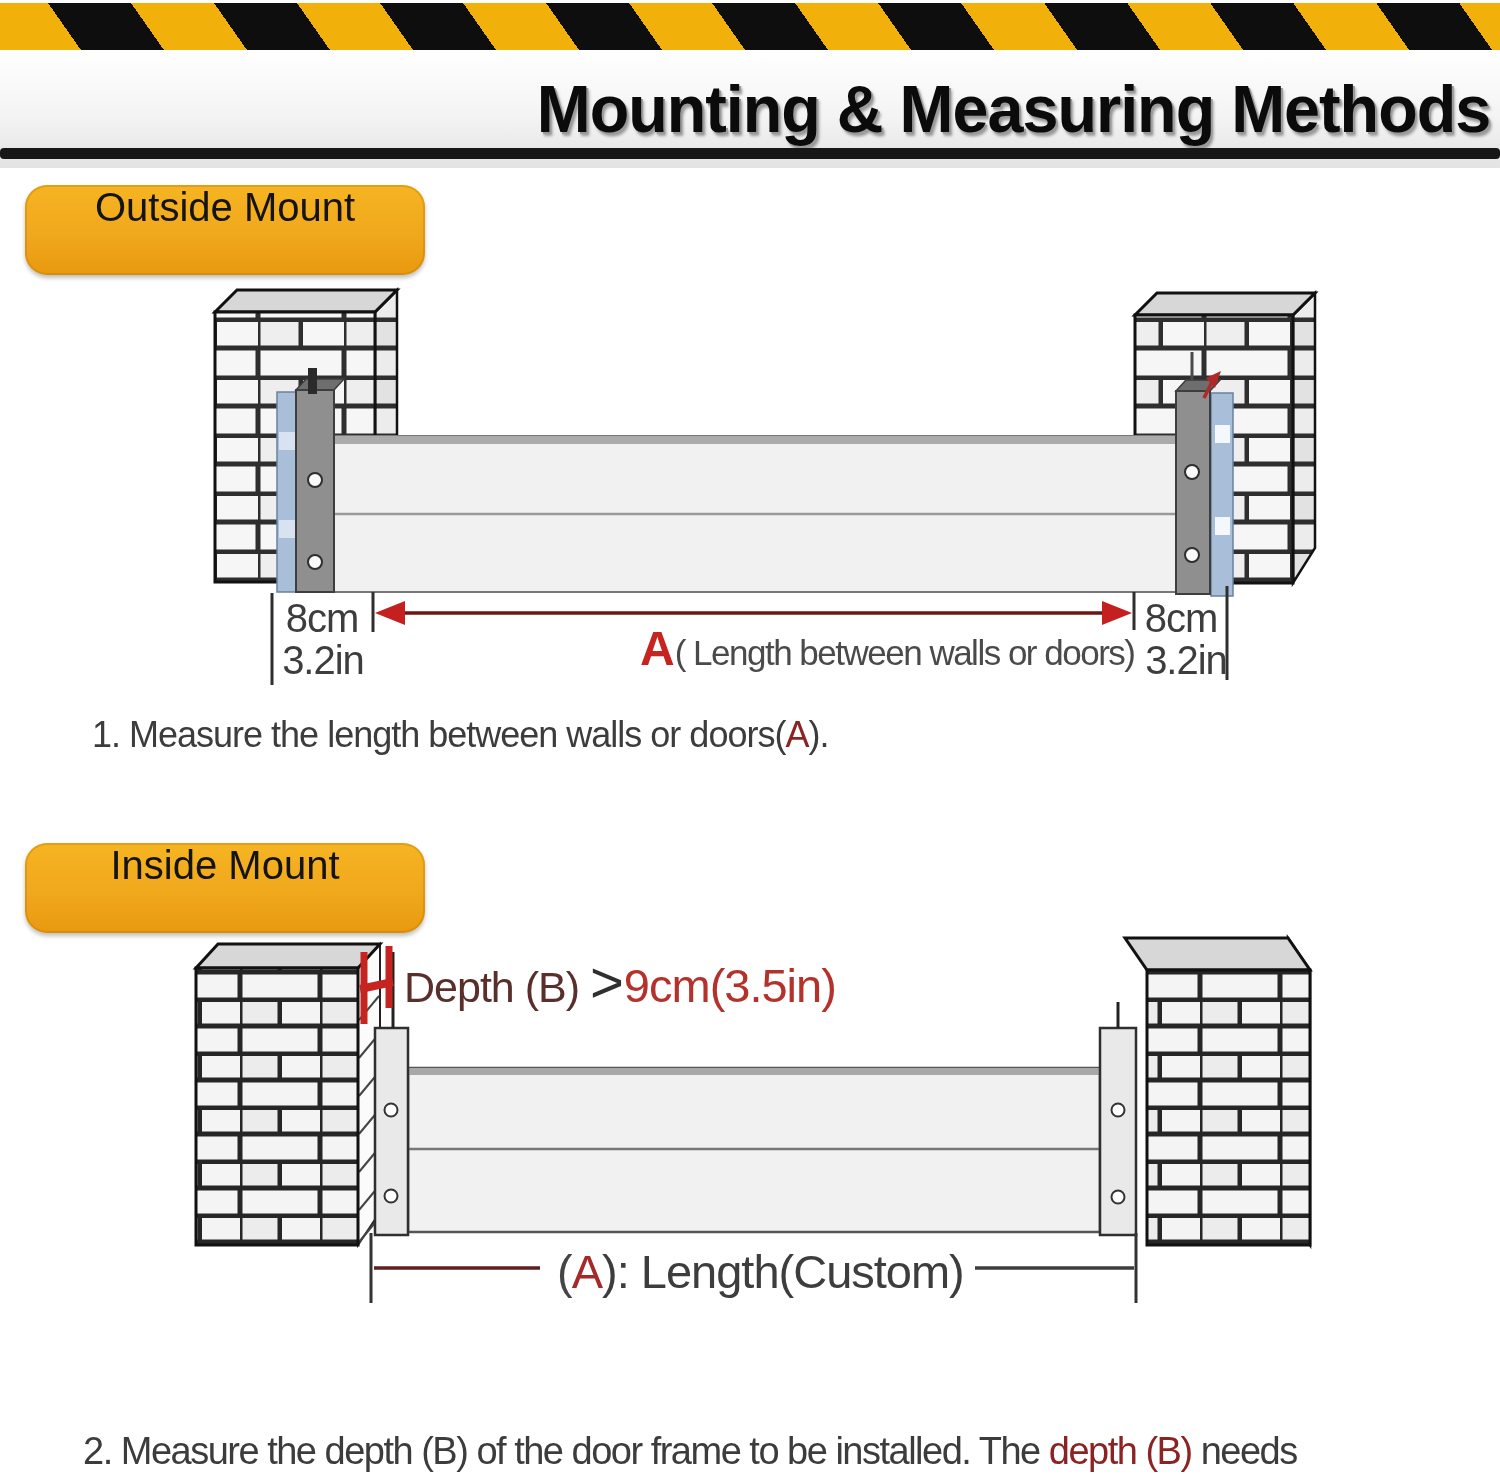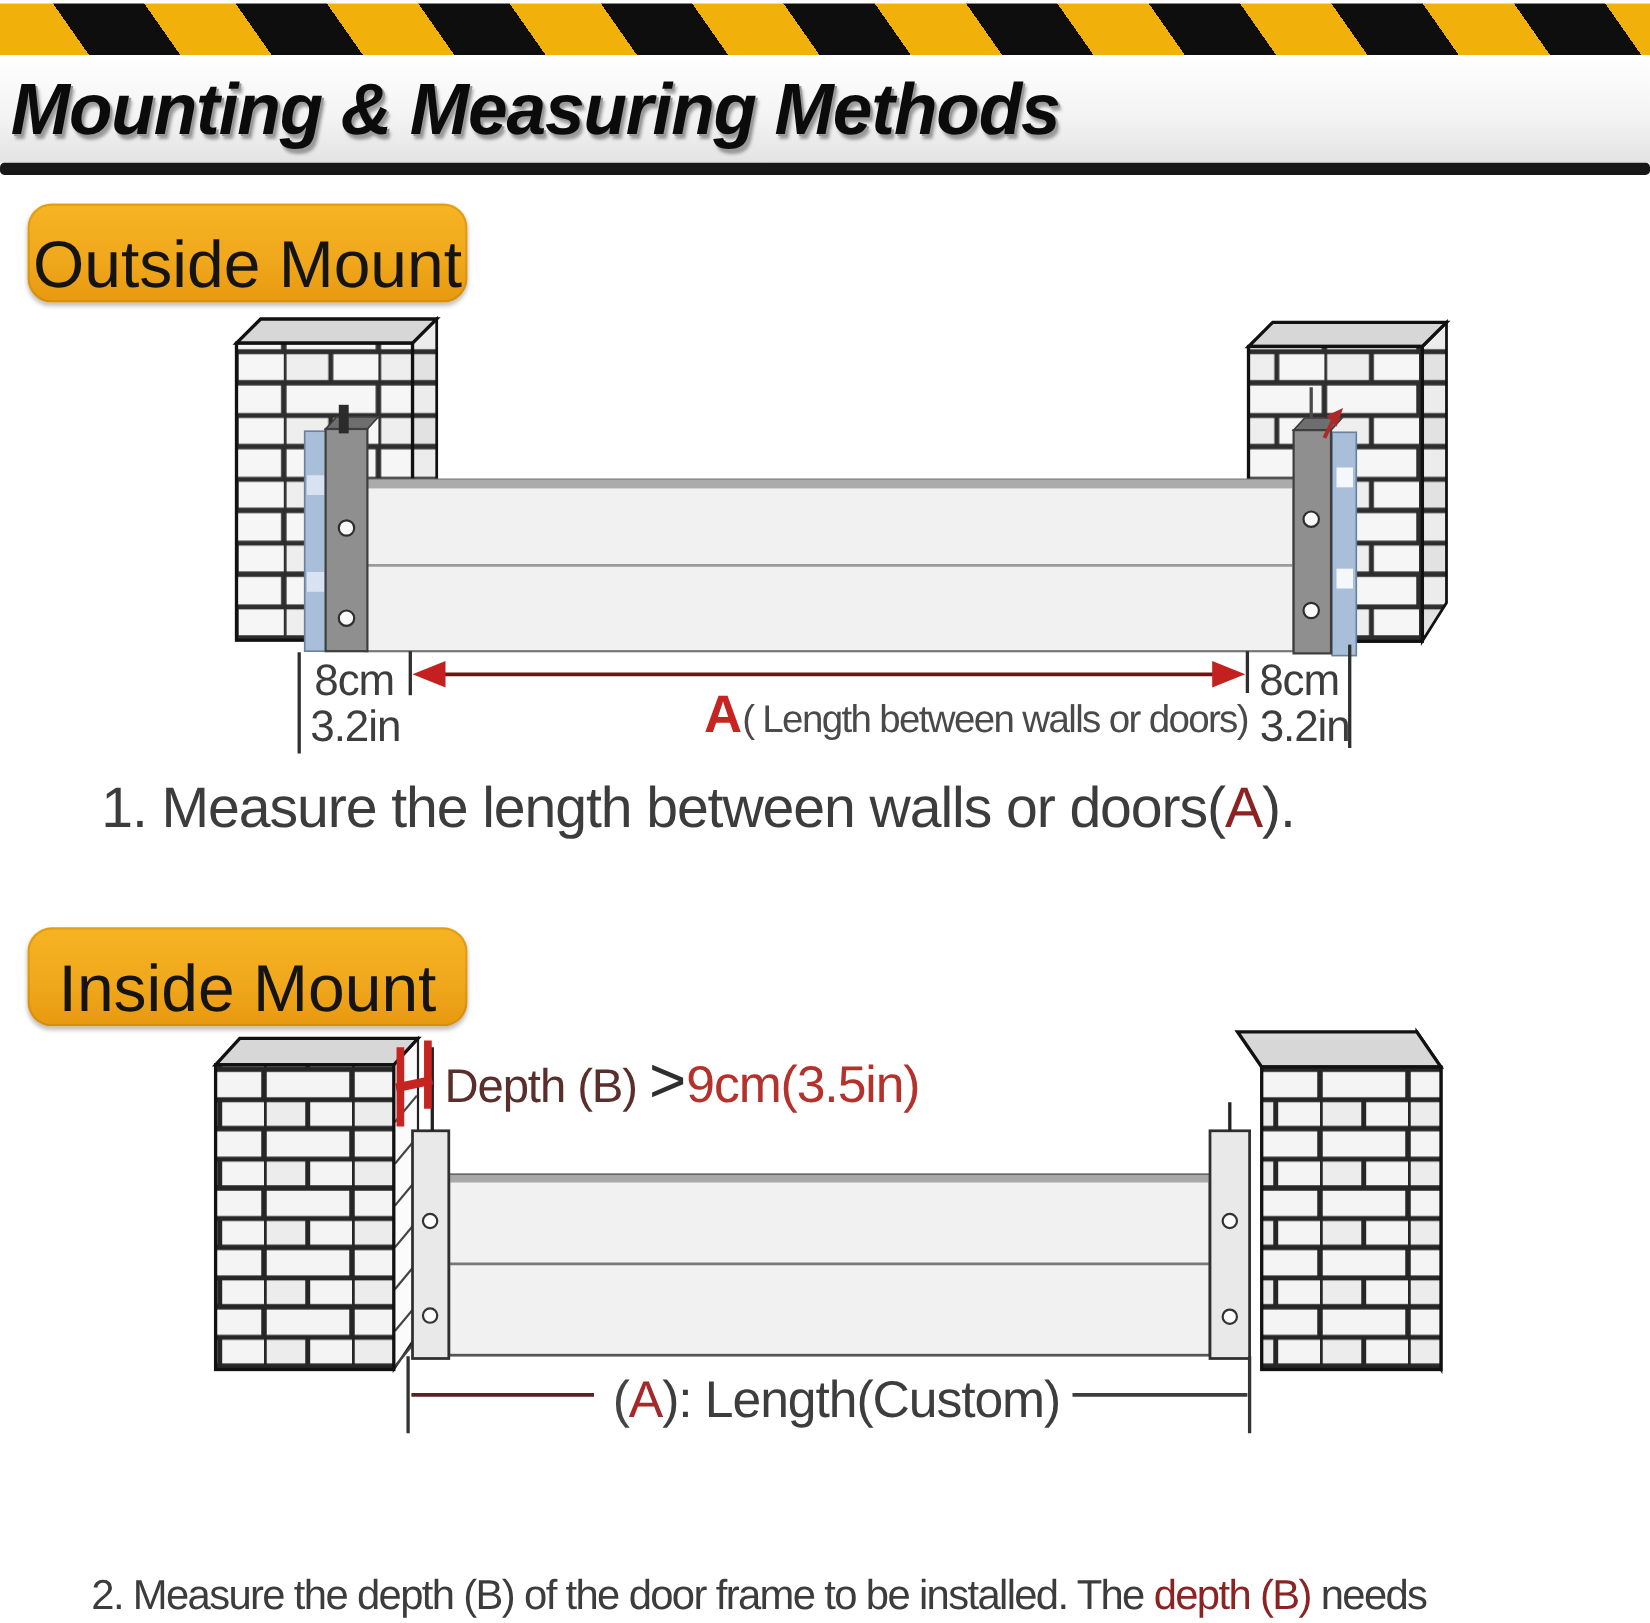--- a/index.html
+++ b/index.html
@@ -10,57 +10,57 @@
   
   .tape{
     position:absolute;left:0;top:0;width:100%;height:50px;
     background:repeating-linear-gradient(55deg,
       var(--tape-yellow,#F2B10A) 0 68px,
       var(--tape-black,#0E0E0E) 68px 136px);
     border-top:3px solid #fdfdfd;
     box-shadow:0 4px 6px rgba(0,0,0,.28);
   }
   .title-banner{
-    position:absolute;left:0;top:50px;width:100%;height:98px;
+    position:absolute;left:0;top:50px;width:100%;height:118px;
     background:linear-gradient(180deg,#ffffff 0%,#f4f4f4 55%,#e3e3e3 100%);
-    display:flex;align-items:center;justify-content:flex-start;font-style:italic;
+    display:flex;align-items:center;justify-content:flex-end;
   }
   .title-banner h1{
     margin:0;font-size:66px;font-weight:bold;letter-spacing:-1px;color:#0b0b0b;
     text-shadow:2px 2px 0 #9a9a9a,3px 4px 3px rgba(0,0,0,.35);
     transform:scaleX(.98);
   }
   .black-bar{position:absolute;left:0;top:148px;width:100%;height:11px;background:#171717;border-radius:4px;}
   
   .badge{
     position:absolute;left:25px;width:400px;height:90px;border-radius:22px;
     background:linear-gradient(180deg,#f6b422 0%,var(--badge-orange,#F0A81C) 55%,#e8990f 100%);
     box-shadow:0 3px 4px rgba(0,0,0,.25), inset 0 0 0 2px rgba(186,120,0,.35);
-    display:flex;align-items:flex-end;justify-content:center;
-    font-size:60px;color:#141414;letter-spacing:0;
+    display:flex;align-items:flex-start;justify-content:center;
+    font-size:40px;color:#141414;letter-spacing:0;
   }
   .badge-outside{top:185px;}
   .badge-inside{top:843px;}
   
   svg.diagram{position:absolute;left:0;display:block;}
   svg.d1{top:278px;width:1500px;height:424px;}
   svg.d2{top:930px;width:1500px;height:402px;}
   svg text{font-family:"Liberation Sans",sans-serif;}
   .dim{font-size:40px;fill:#3d3d3d;letter-spacing:-1px;}
   .dimA{font-size:48px;font-weight:bold;fill:var(--bright-red,#C62420);}
   .dimRest{font-size:35px;fill:#4a4a4a;letter-spacing:-1.5px;}
   .depthLabel{font-size:43px;fill:#5a2e2b;letter-spacing:-1px;}
   .depthGt{font-size:58px;fill:#2f2f2f;}
   .depthVal{font-size:47px;fill:#b5322c;letter-spacing:-1px;}
   .dimParen{font-size:47px;fill:#454545;letter-spacing:-1px;}
   .dimA2{font-size:47px;fill:#a62828;letter-spacing:-1px;}
   .dimRest2{font-size:47px;fill:#3d3d3d;letter-spacing:-1px;}
   .blue{fill:var(--steel-blue,#A9BED9);stroke:#68829e;stroke-width:1.5;}
   
-  .steps-outside{position:absolute;left:92px;top:714px;font-size:52px;letter-spacing:-1px;color:var(--ink,#3C3C3C);}
+  .steps-outside{position:absolute;left:92px;top:714px;font-size:36px;letter-spacing:-1px;color:var(--ink,#3C3C3C);}
   .steps-outside p{margin:0 0 14px 0;line-height:42px;}
   .hl{color:var(--accent-red,#8B2323);}
   .in-line{position:absolute;font-size:40px;letter-spacing:-1px;color:var(--ink,#3C3C3C);white-space:nowrap;}
   .in-s1{left:98px;top:1336px;}
   .in-s2a{left:83px;top:1392px;font-size:38px;letter-spacing:-1.5px;}
   .in-s2b{left:63px;top:1436px;font-size:38px;letter-spacing:-1.5px;}
 </style>
 </head>
 <body>
 

